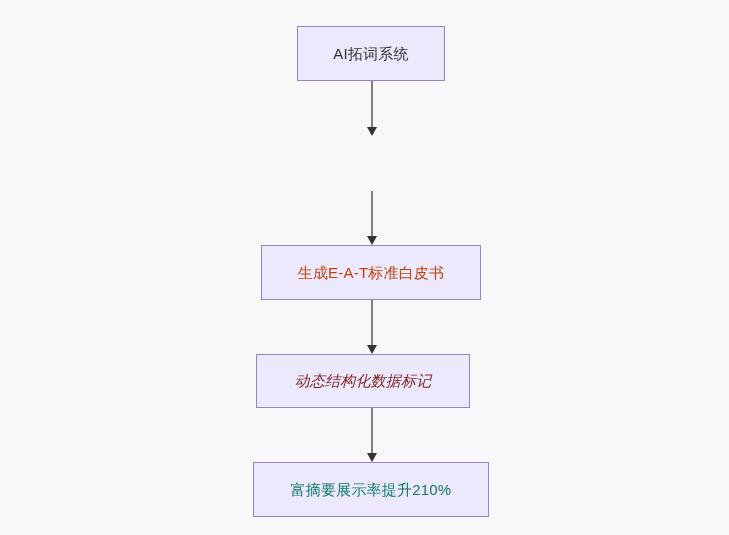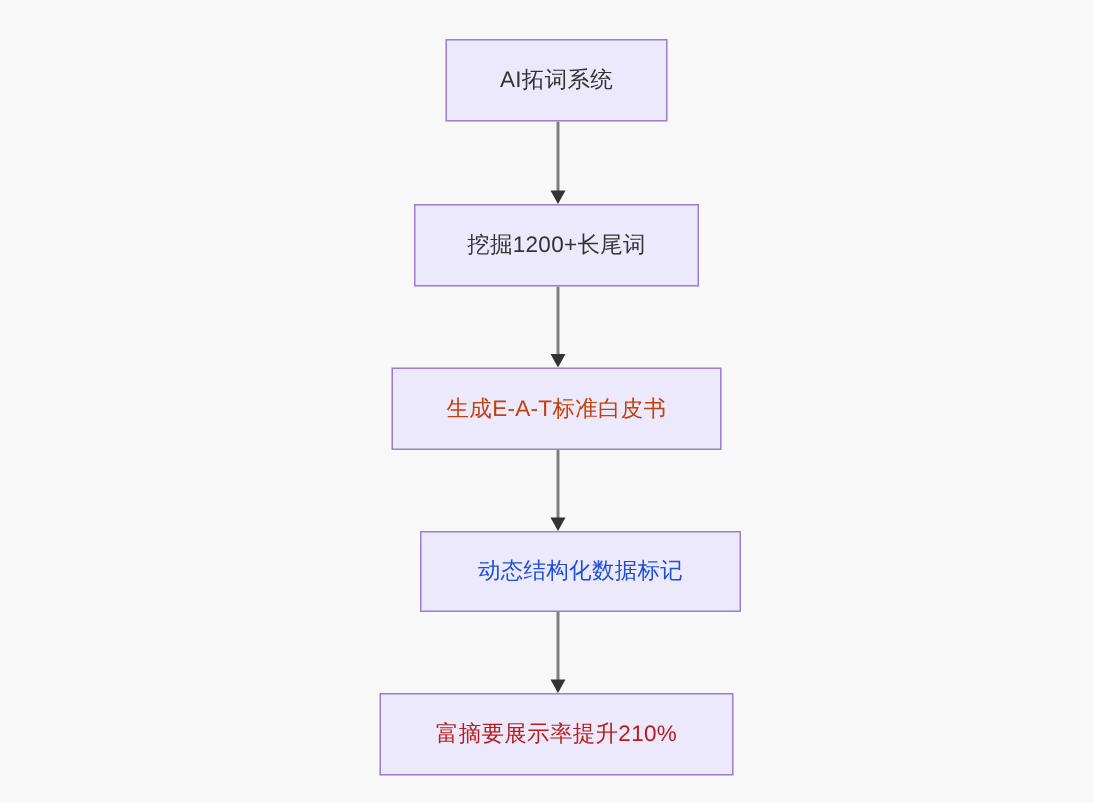--- a/index.html
+++ b/index.html
@@ -74,25 +74,22 @@
       <div class="edge-line" style="height: 46px; background: rgb(127, 127, 127);"></div>
       <div class="edge-head" style="top: 45px; border-top-color: rgb(51, 51, 51);"></div>
     </div>
     <div class="edge" style="left: 371px; top: 397px;">
       <div class="edge-line" style="height: 46px; background: rgb(127, 127, 127);"></div>
       <div class="edge-head" style="top: 45px; border-top-color: rgb(51, 51, 51);"></div>
     </div>
     <div class="node" style="left: 297px; top: 15px; width: 148px; height: 55px; background: rgb(236, 233, 252); border-color: rgb(154, 127, 208); color: rgb(51, 51, 51);">
       <span class="node-label">AI拓词系统</span>
     </div>
-    <div class="node" style="left: 276px; top: 125px; width: 190px; height: 55px; background: rgb(236, 233, 252); border-color: rgb(154, 127, 208); color: rgb(51, 51, 51);">
-      <span class="node-label">挖掘1200+长尾词</span>
-    </div>
     <div class="node" style="left: 261px; top: 234px; width: 220px; height: 55px; background: rgb(236, 233, 252); border-color: rgb(154, 127, 208); color: #c2410c;">
       <span class="node-label">生成E-A-T标准白皮书</span>
     </div>
-    <div class="node" style="left: 280px; top: 343px; width: 214px; height: 54px; background: rgb(236, 233, 252); border-color: rgb(154, 127, 208); color: #1d4ed8;">
+    <div class="node" style="left: 256px; top: 343px; width: 214px; height: 54px; background: rgb(236, 233, 252); border-color: rgb(154, 127, 208); color: #7f1d1d; font-style: italic;">
       <span class="node-label">动态结构化数据标记</span>
     </div>
-    <div class="node" style="left: 253px; top: 451px; width: 236px; height: 55px; background: rgb(236, 233, 252); border-color: rgb(154, 127, 208); color: #b91c1c;">
+    <div class="node" style="left: 253px; top: 451px; width: 236px; height: 55px; background: rgb(236, 233, 252); border-color: rgb(154, 127, 208); color: #0f766e;">
       <span class="node-label">富摘要展示率提升210%</span>
     </div>
   </div>
 
 </body></html>

